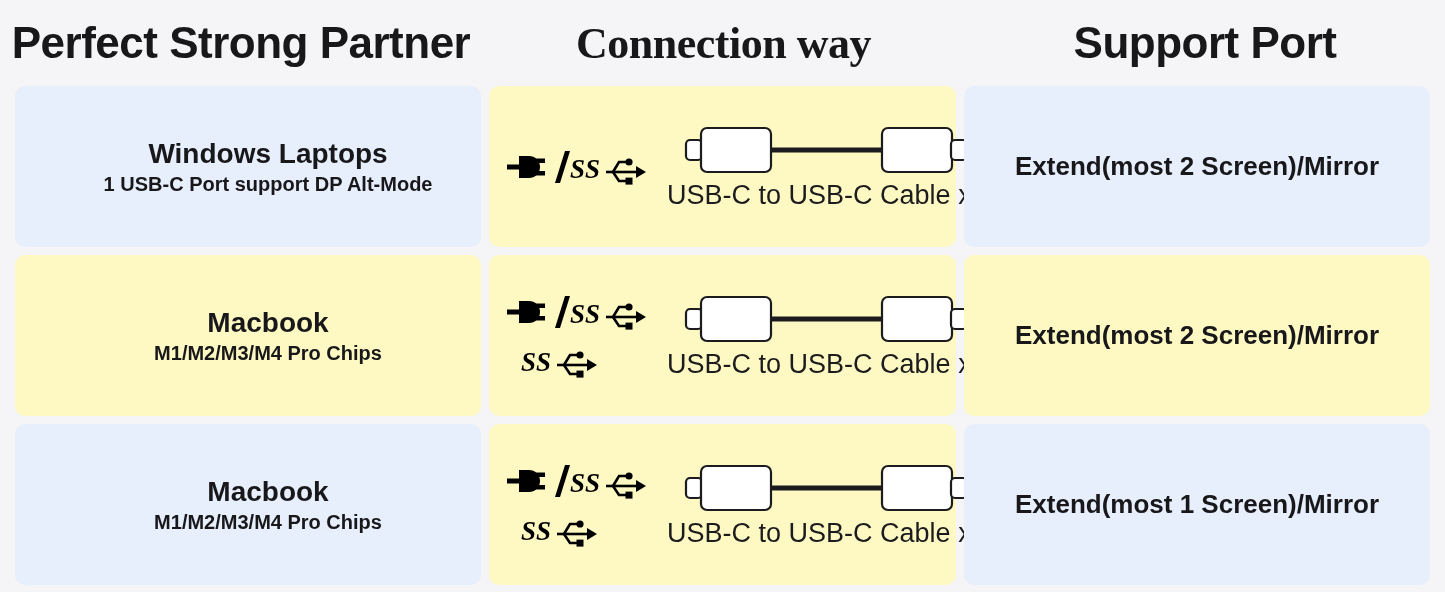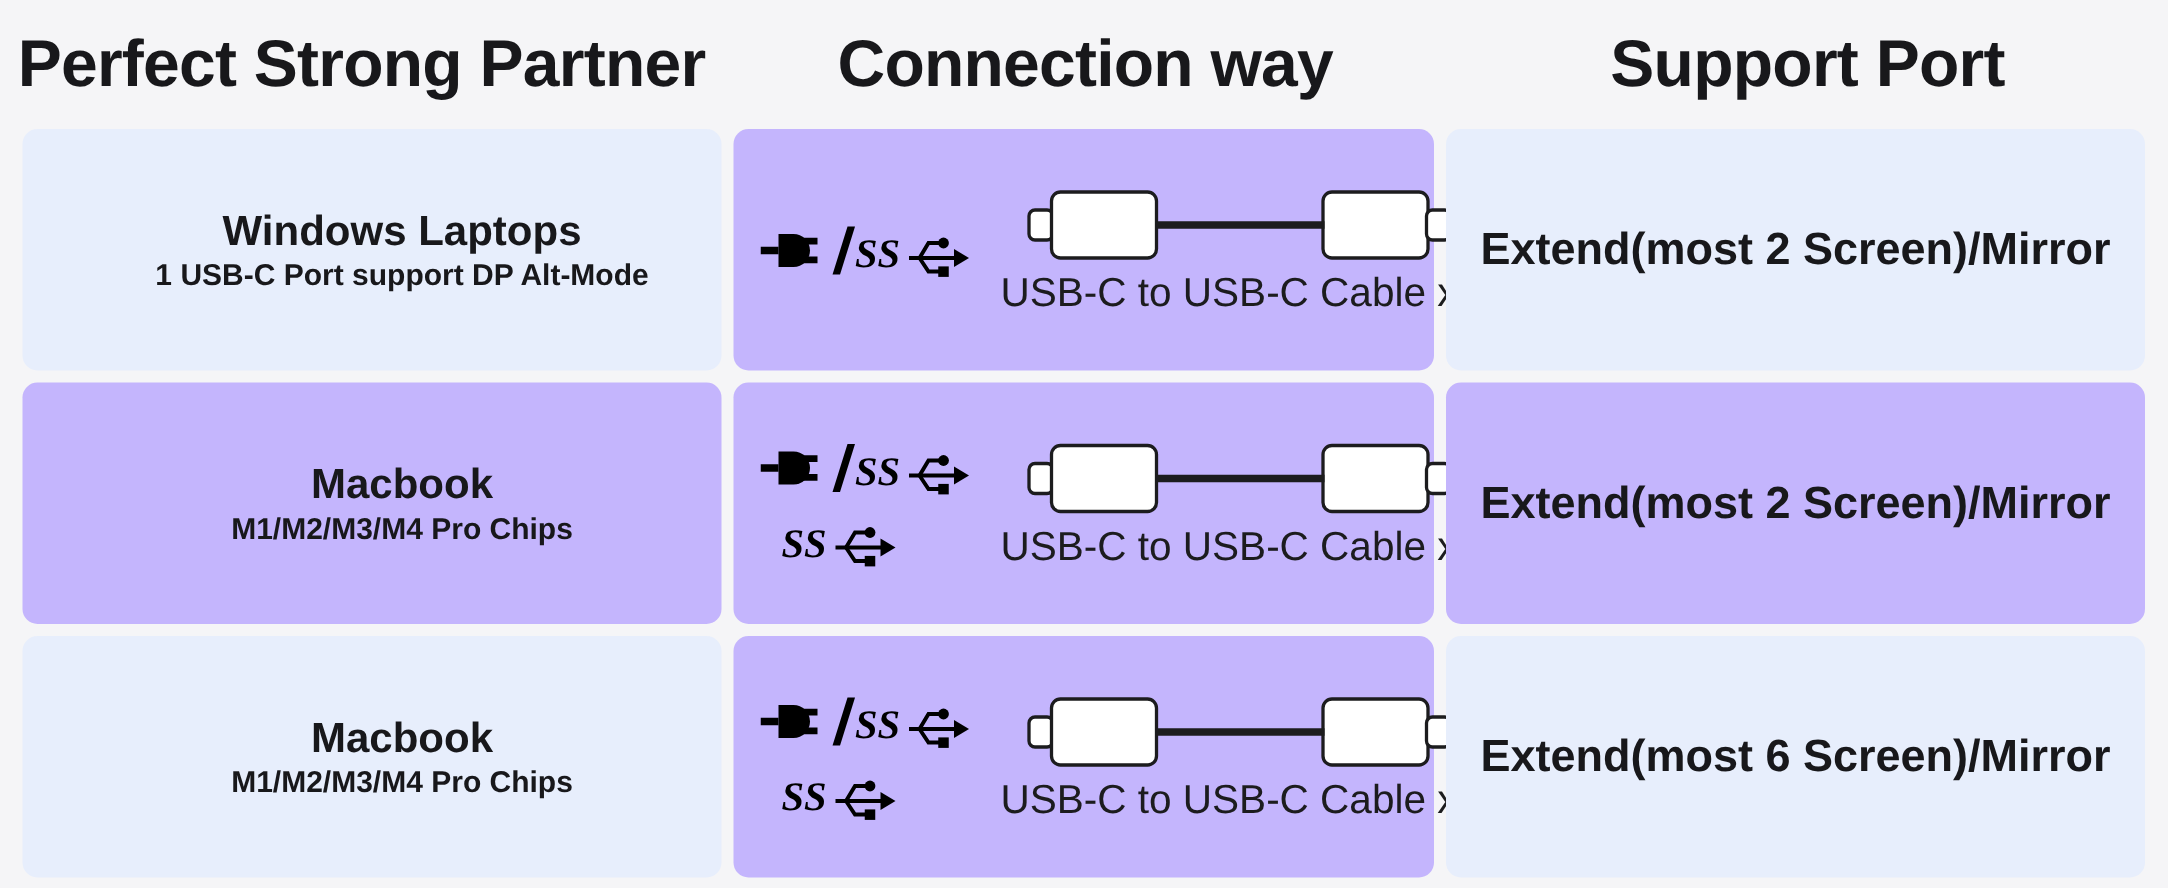--- a/index.html
+++ b/index.html
@@ -26,21 +26,21 @@
     height: 86px;
     align-items: center;
   }
   .header-cell {
     display: flex;
     align-items: center;
     justify-content: center;
     height: 86px;
   }
   .header-cell.col1 { width: 482px; }
-  .header-cell.col2 { width: 483px; }
+  .header-cell.col2 { width: 483px; font-family: Liberation Serif, serif; }
   .header-cell.col3 { width: 480px; }
 
   .header-title {
     font-size: 44px;
     font-weight: 700;
     color: #18181b;
     letter-spacing: -0.5px;
     white-space: nowrap;
   }
 
@@ -57,42 +57,42 @@
   .data-row.r3 { height: 161px; }
 
   .cell {
     border-radius: 10px;
     display: flex;
     align-items: center;
     justify-content: center;
     position: relative;
   }
   .cell.shade { background: #e7eefc; }
-  .cell.plain { background: #c4b5fd; }
+  .cell.plain { background: #fef9c3; }
 
   .cell.c1 { width: 467px; padding-left: 40px; }
   .cell.c2 { width: 467px; }
   .cell.c3 { width: 467px; }
 
   
   .partner-text {
     text-align: center;
     color: #18181b;
     font-weight: 700;
     line-height: 1.28;
   }
   .partner-line1 { font-size: 28px; display: block; }
   .partner-line2 { font-size: 20px; display: block; }
 
   
   .mode-text {
     text-align: center;
     color: #18181b;
     font-weight: 700;
-    font-size: 30px;
+    font-size: 26px;
     white-space: nowrap;
   }
 
   
   .conn-inner {
     display: flex;
     align-items: center;
     justify-content: flex-start;
     width: 100%;
     height: 100%;
@@ -323,17 +323,17 @@
               </g>
               <rect x="86" y="25.5" width="113" height="5" fill="#1c1c1e"></rect>
             </svg>
           </span>
           <span class="cable-caption">USB-C to USB-C Cable x1</span>
         </div>
       </div>
     </div>
 
     <div class="cell c3 shade">
-      <span class="mode-text">Extend(most 6 Screen)/Mirror</span>
+      <span class="mode-text">Extend(most 1 Screen)/Mirror</span>
     </div>
   </div>
 
 </div>
 
 </body></html>

